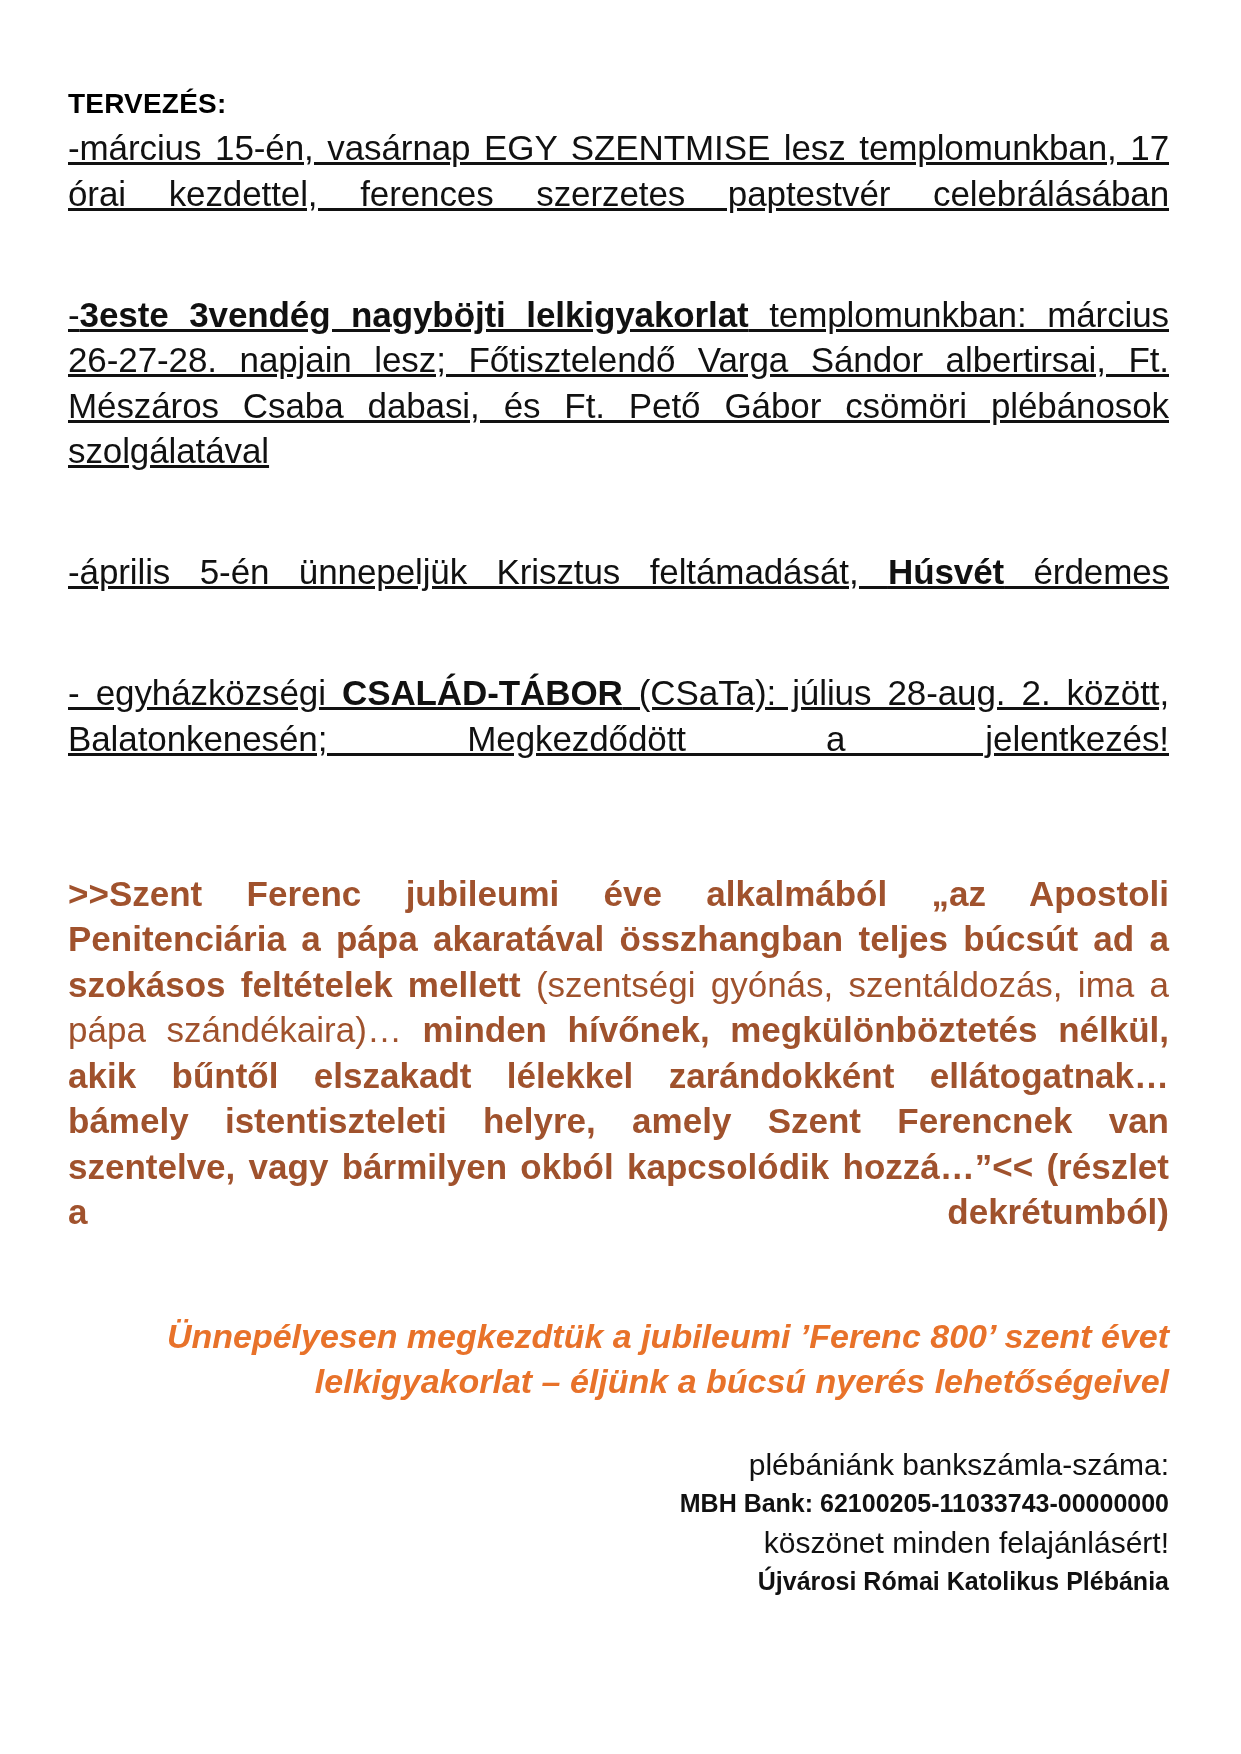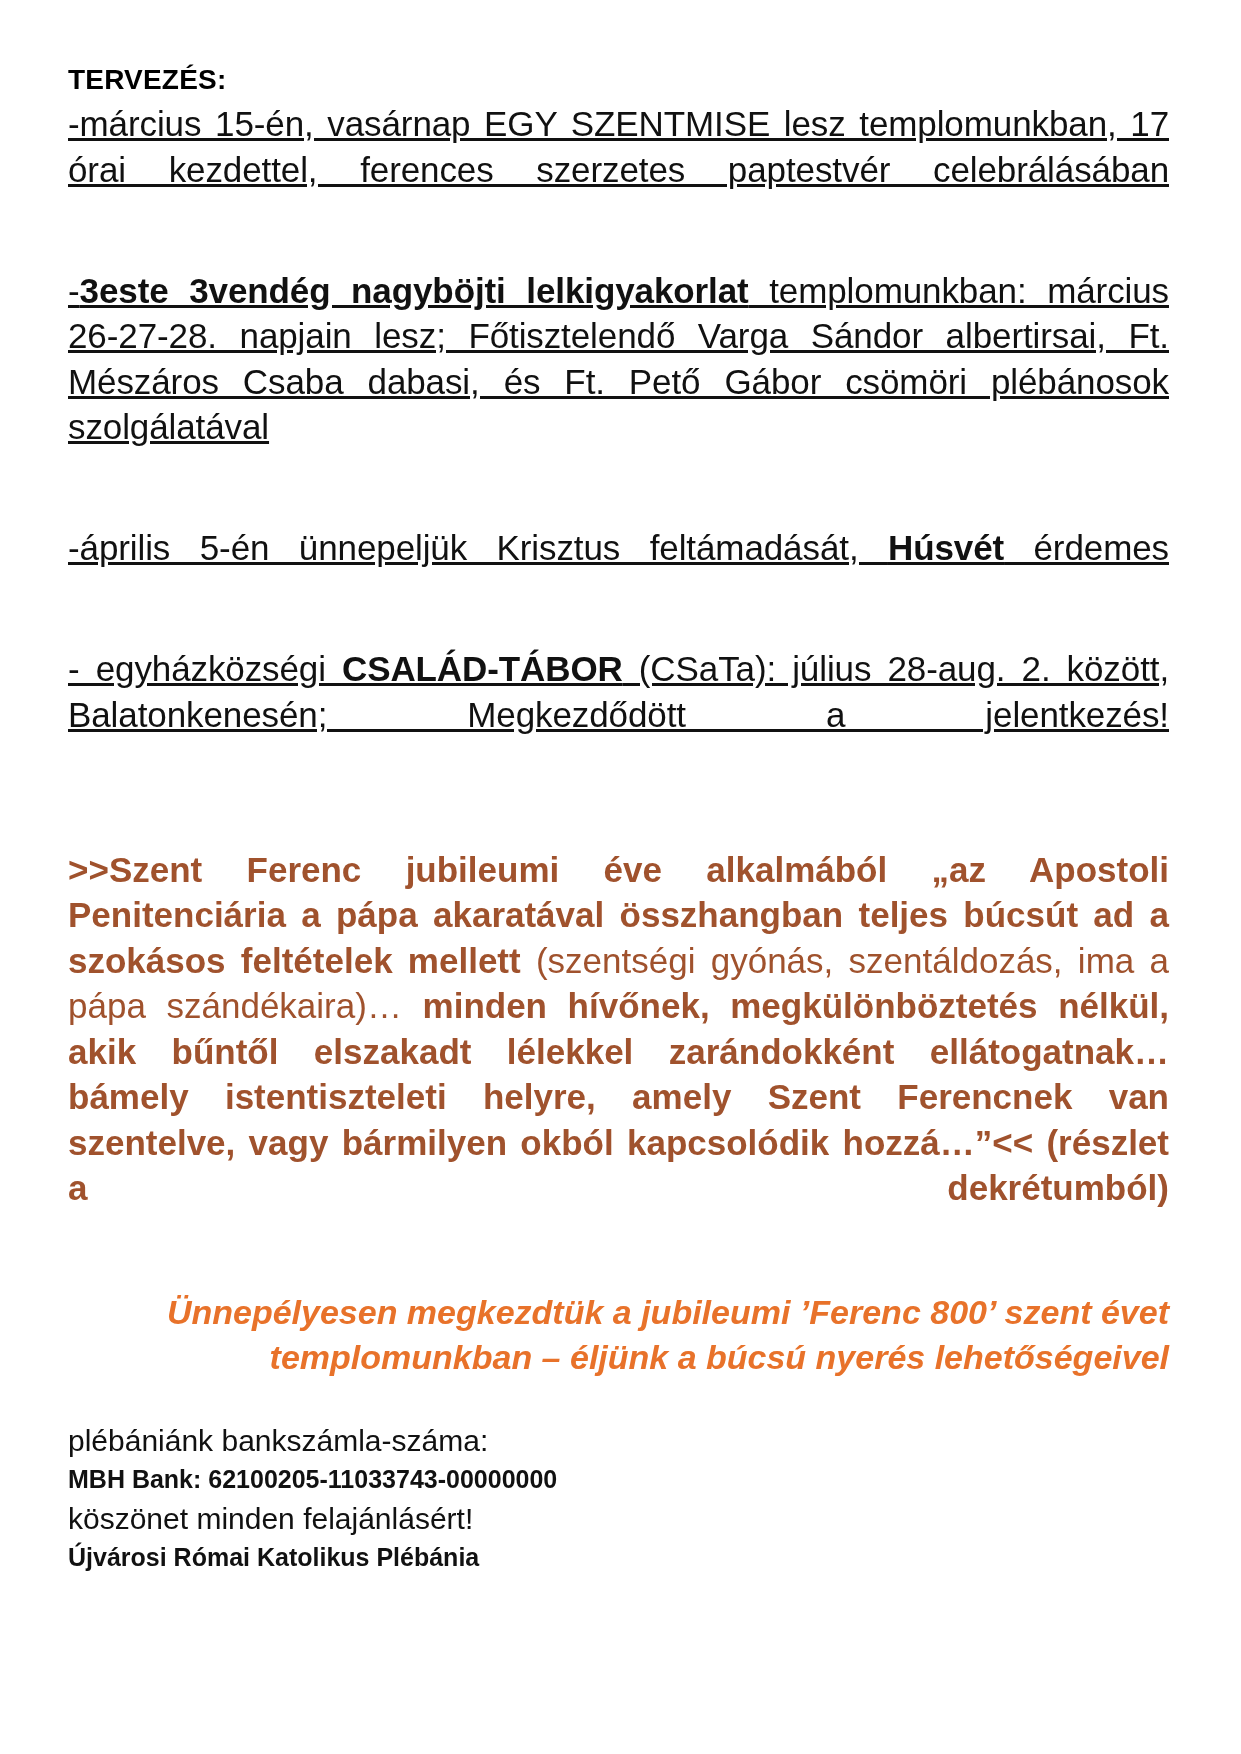--- a/index.html
+++ b/index.html
@@ -11,21 +11,21 @@
     width: 1241px;
     height: 1754px;
     font-family: "Liberation Sans", "DejaVu Sans", sans-serif;
     color: #000000;
     -webkit-font-smoothing: antialiased;
   }
   .page {
     box-sizing: border-box;
     width: 1241px;
     height: 1754px;
-    padding: 62px 72px 0 68px;
+    padding: 86px 72px 0 68px;
     position: relative;
   }
 
   
   .para {
     margin: 0 0 0 0;
     text-align: justify;
     text-justify: inter-word;
     font-size: 35px;
     line-height: 1.30;
@@ -78,21 +78,21 @@
     font-weight: bold;
     font-size: 34px;
     line-height: 1.32;
     text-align: right;
     margin: 0;
   }
 
   
   .footer {
     margin-top: 40px;
-    text-align: left;
+    text-align: right;
   }
   .footer-line {
     font-size: 30px;
     line-height: 1.42;
     color: #111111;
   }
   .footer-line.bold {
     font-weight: bold;
     font-size: 25px;
   }
@@ -141,21 +141,21 @@
   <div class="gap-lg"></div>
 
   <p class="decree">
     <span>&gt;&gt;Szent Ferenc jubileumi éve alkalmából „az Apostoli Penitenciária a pápa akaratával összhangban teljes búcsút ad a szokásos feltételek mellett</span><span class="light"> (szentségi gyónás, szentáldozás, ima a pápa szándékaira)…</span><span> minden hívőnek, megkülönböztetés nélkül, akik bűntől elszakadt lélekkel zarándokként ellátogatnak… bámely istentiszteleti helyre, amely Szent Ferencnek van szentelve, vagy bármilyen okból kapcsolódik hozzá…”&lt;&lt; (részlet a dekrétumból)</span>
   </p>
 
   <div class="gap-lg"></div>
 
   <p class="slogan">
     <span>Ünnepélyesen megkezdtük a jubileumi ’Ferenc 800’ szent évet</span><br>
-    <span>templomunkban – éljünk a búcsú nyerés lehetőségeivel</span>
+    <span>lelkigyakorlat – éljünk a búcsú nyerés lehetőségeivel</span>
   </p>
 
   <div class="footer">
     <div class="footer-line">plébániánk bankszámla-száma:</div>
     <div class="footer-line bold">MBH Bank: 62100205-11033743-00000000</div>
     <div class="footer-line">köszönet minden felajánlásért!</div>
     <div class="footer-line bold">Újvárosi Római Katolikus Plébánia</div>
   </div>
 
 </div>

